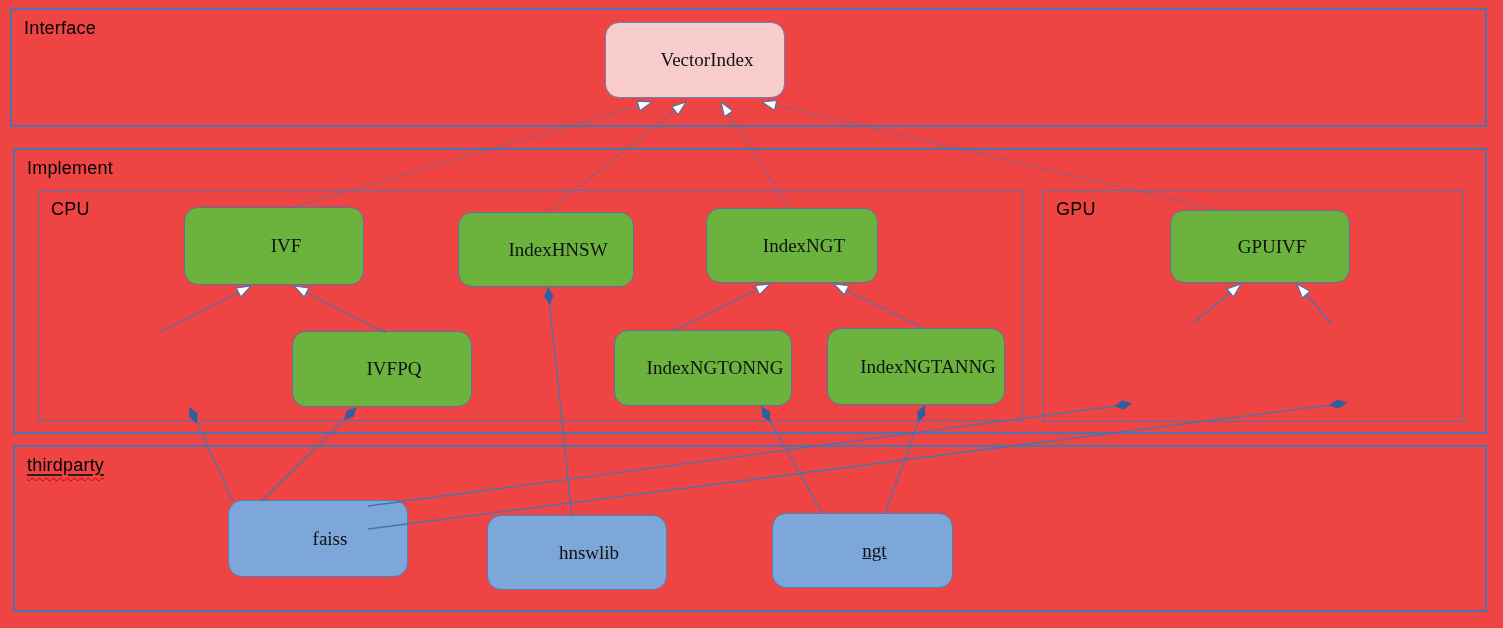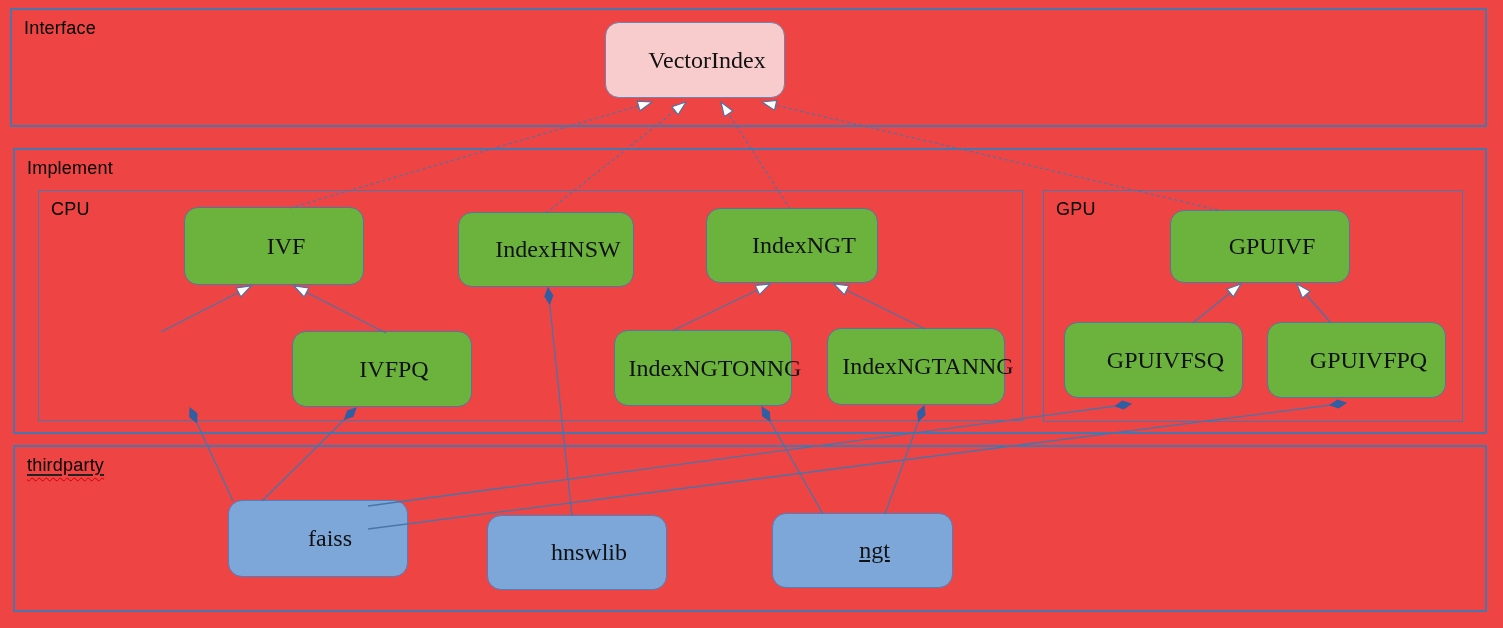--- a/index.html
+++ b/index.html
@@ -16,21 +16,21 @@
   .group-label {
     position:absolute; top:8px; left:12px;
     font-size:18px; color:#000000; letter-spacing:0.2px;
   }
   .tp-solid { text-decoration:underline solid #222222; text-decoration-thickness:1.5px; text-underline-offset:3px; }
   .tp-wavy  { text-decoration:underline wavy #cc0000; text-decoration-thickness:1px; text-underline-offset:6px; }
   
   .node {
     position:absolute; box-sizing:border-box; border-radius:14px;
     display:flex; align-items:center; justify-content:center;
-    font-family:"Liberation Serif", serif; font-size:24px; color:#111111;padding-left:24px;
+    font-family:"Liberation Serif", serif; font-size:19px; color:#111111;padding-left:24px;
   }
   .node.green { background:#6cb33e; border:1.5px solid #56759e; }
   .node.blue  { background:#7da7d8; border:1.5px solid #4e7fbe; }
   .node.pink  { background:#f8cccc; border:1.5px solid #6b84b3; }
   .node span { pointer-events:none; }
   
   #edges { position:absolute; left:0; top:0; pointer-events:none; }
   .edge { stroke:#4a74a8; fill:none; }
   .edge.solid { stroke-width:1.3; }
   .edge.dashed { stroke-width:1.2; stroke-dasharray:3 3; }
@@ -86,27 +86,21 @@
   </div>
 
   <div class="node green" style="left:827px;top:328px;width:178px;height:77px;">
     <span>IndexNGTANNG</span>
   </div>
 
   <div class="node green" style="left:1170px;top:210px;width:180px;height:73px;">
     <span>GPUIVF</span>
   </div>
 
-  <div class="node green" style="left:1064px;top:322px;width:179px;height:76px;">
-    <span>GPUIVFSQ</span>
-  </div>
 
-  <div class="node green" style="left:1267px;top:322px;width:179px;height:76px;">
-    <span>GPUIVFPQ</span>
-  </div>
 
   <div class="node blue" style="left:188px;top:500px;width:180px;height:77px;margin-left:40px;">
     <span>faiss</span>
   </div>
 
   <div class="node blue" style="left:487px;top:515px;width:180px;height:75px;">
     <span>hnswlib</span>
   </div>
 
   <div class="node blue" style="left:772px;top:513px;width:181px;height:75px;text-decoration:underline;">

